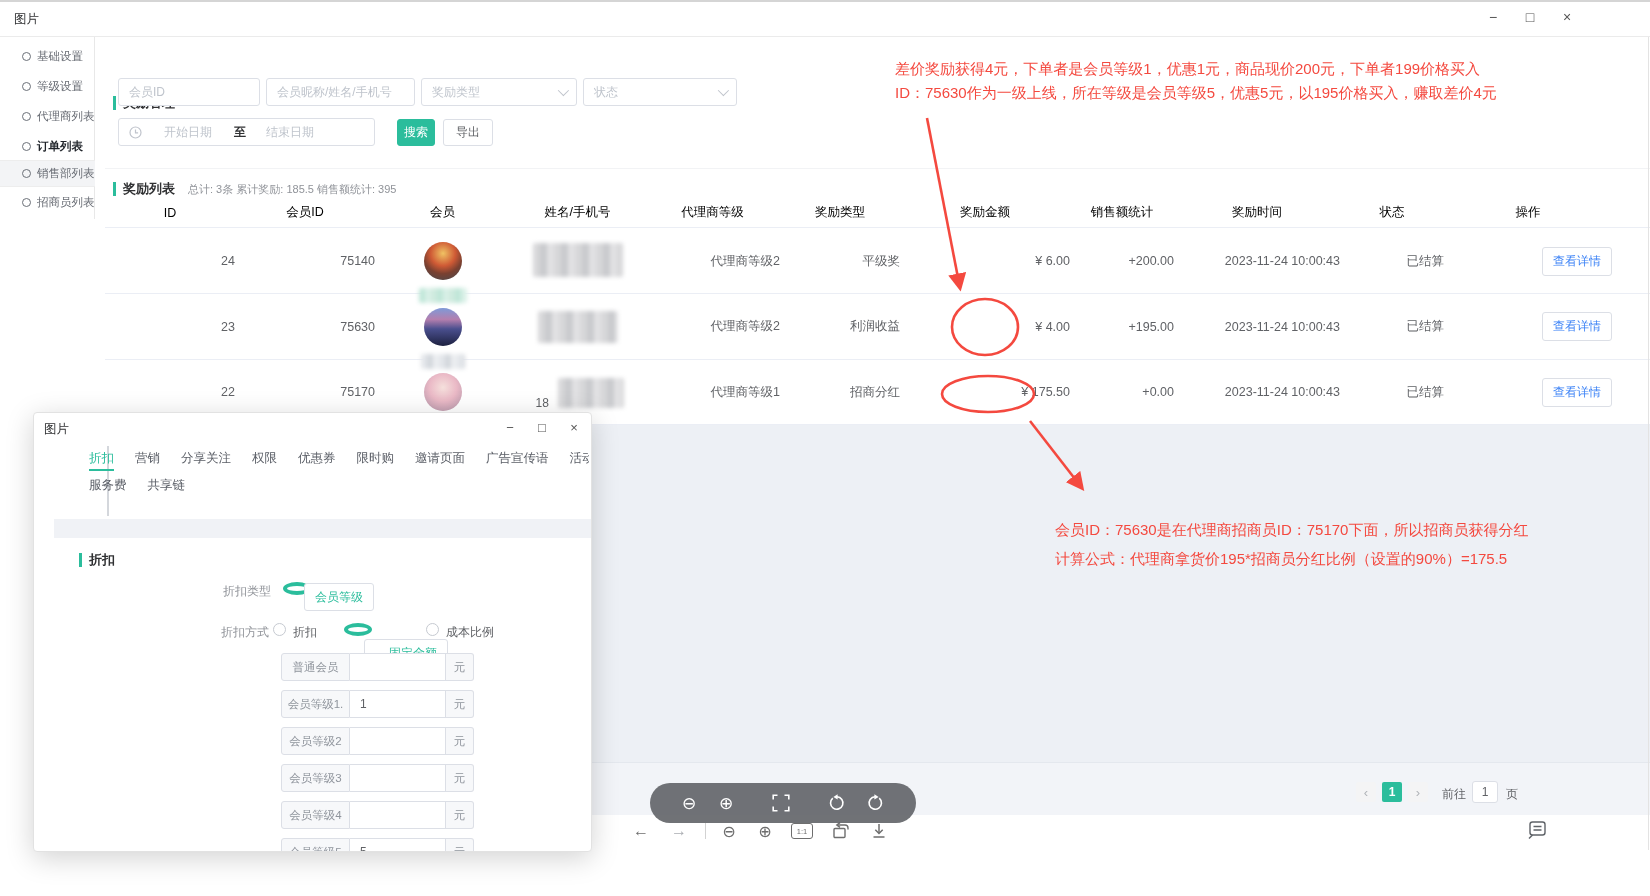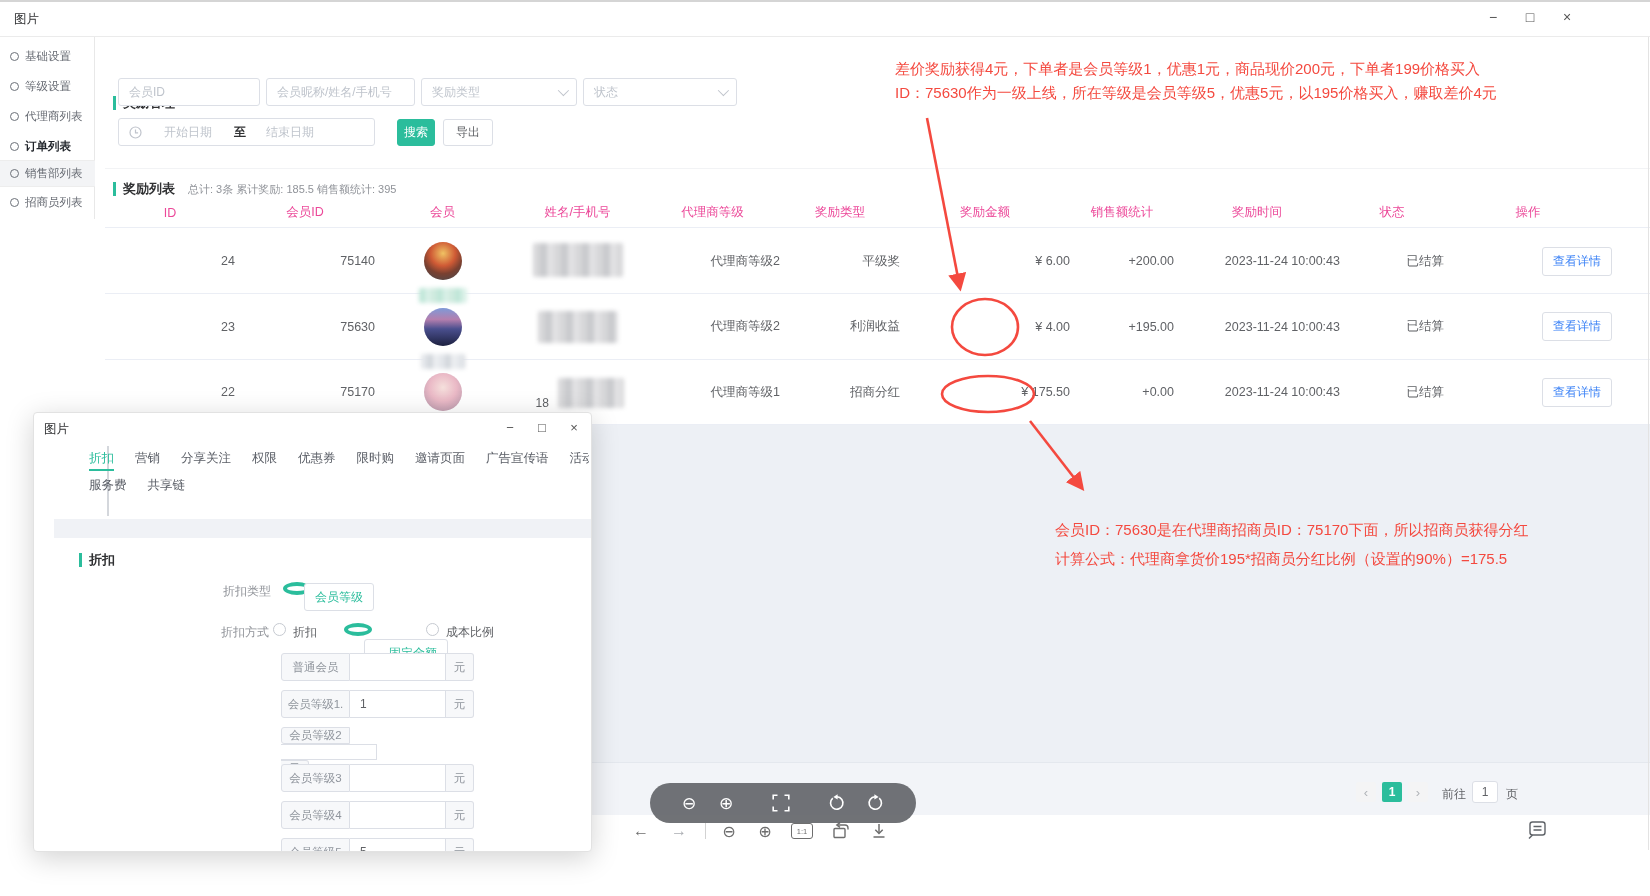--- a/index.html
+++ b/index.html
@@ -10,21 +10,21 @@
     color:#606266; font-size:12.5px;
   }
   .abs { position:absolute; }
   
   .frame-top { left:0; top:0; width:1650px; height:2px; background:#d5d5d5; }
   .titlebar { left:0; top:2px; width:1650px; height:35px; background:#fff; border-bottom:1px solid #ebebeb; }
   .titlebar .t { position:absolute; left:14px; top:9px; font-size:12.5px; color:#303133; }
   .winctl { position:absolute; top:0; width:34px; height:30px; text-align:center; line-height:30px; font-size:14px; color:#555; cursor:default; }
   
   .sidebar { left:0; top:37px; width:95px; height:182px; background:#fff; border-right:1px solid #e8e8e8; }
-  .side-item { position:absolute; left:0; width:95px; height:27px; display:flex; align-items:center; padding-left:10px; gap:6px; font-size:11.5px; color:#666a72; cursor:pointer; }
+  .side-item { position:absolute; left:0; width:95px; height:27px; display:flex; align-items:center; padding-left:22px; gap:6px; font-size:11.5px; color:#666a72; cursor:pointer; }
   .side-item .dot { width:9px; height:9px; border:1.5px solid #6b7078; border-radius:50%; flex:0 0 auto; }
   .side-item.active { color:#1f2329; font-weight:bold; }
   .side-item.hovered { background:#f3f4f6; border-top:1px solid #ededed; border-bottom:1px solid #ededed; }
   
   .sec-head { display:flex; align-items:center; gap:7px; }
   .sec-bar { width:3px; height:14px; background:#2bbd9c; }
   .sec-title { font-size:13px; font-weight:bold; color:#303133; }
   .sec-sub { font-size:11px; color:#909399; margin-left:6px; }
   
   .inp { border:1px solid #dcdfe6; border-radius:3px; background:#fff; height:28px; font-size:12px; color:#606266; padding:0 10px; font-family:inherit; }
@@ -33,21 +33,21 @@
   .sel .ph { flex:1; }
   .chev { width:8px; height:8px; border-right:1.3px solid #c0c4cc; border-bottom:1.3px solid #c0c4cc; transform:rotate(45deg) translateY(-2px); }
   .datebox { border:1px solid #dcdfe6; border-radius:3px; height:28px; display:flex; align-items:center; padding:0 10px; gap:8px; background:#fff; }
   .datebox .ph { color:#bfc4cc; font-size:12px; }
   .datebox .to { color:#303133; font-weight:bold; font-size:12px; }
   .btn { display:inline-flex; align-items:center; justify-content:center; height:27px; border-radius:3px; font-size:12px; cursor:pointer;font-family:Liberation Serif, serif; }
   .btn-green { background:#2bbd9c; color:#fff; border:1px solid #2bbd9c; }
   .btn-plain { background:#fff; color:#606266; border:1px solid #dcdfe6; }
   
   .tgrid { display:grid; grid-template-columns:130px 140px 135px 135px 135px 120px 170px 104px 166px 104px 168px; align-items:center; }
-  .th { color:#ec4899; font-size:12.5px; text-align:center; }
+  .th { color:#000000; font-size:12.5px; text-align:center; }
   .td { color:#606266; font-size:12.5px; text-align:right; position:relative; }
   .trow { border-bottom:1px solid #ebeef5; }
   .act-btn { display:inline-block; border:1px solid #dcdfe6; border-radius:3px; background:#fff; color:#3b82f6; font-size:12px; padding:5px 10px; cursor:pointer; }
   .avatar { width:38px; height:38px; border-radius:50%; margin:0 auto; filter:blur(.4px); }
   .blurpatch { border-radius:2px; filter:blur(2px); }
   .mosaic-gray { background:repeating-linear-gradient(90deg,#d7d7d9 0 7px,#c9cacd 7px 14px,#e2e2e4 14px 21px),repeating-linear-gradient(0deg,rgba(255,255,255,.25) 0 6px,rgba(0,0,0,.05) 6px 12px); }
   .mosaic-teal { background:repeating-linear-gradient(90deg,#bfe6d8 0 6px,#d9f0e7 6px 12px,#cfeade 12px 18px); }
   .mosaic-light { background:repeating-linear-gradient(90deg,#e3e6ea 0 6px,#d3d7dc 6px 12px,#eceef1 12px 18px); }
   
   .note { color:#f4493f; font-size:15px; white-space:nowrap; }
@@ -293,21 +293,21 @@
   <div class="fgroup" style="left:247px; top:240px;">
     <span class="lab">普通会员</span>
     <input class="val" readonly="" value="" style="">
     <span class="suf">元</span>
   </div>
   <div class="fgroup" style="left:247px; top:277px;">
     <span class="lab">会员等级1.</span>
     <input class="val" readonly="" value="1" style="">
     <span class="suf">元</span>
   </div>
-  <div class="fgroup" style="left:247px; top:314px;flex-direction:column;">
+  <div class="fgroup" style="left:247px; top:314px;">
     <span class="lab">会员等级2</span>
     <input class="val" readonly="" value="" style="">
     <span class="suf">元</span>
   </div>
   <div class="fgroup" style="left:247px; top:351px;">
     <span class="lab">会员等级3</span>
     <input class="val" readonly="" value="" style="">
     <span class="suf">元</span>
   </div>
   <div class="fgroup" style="left:247px; top:388px;">

